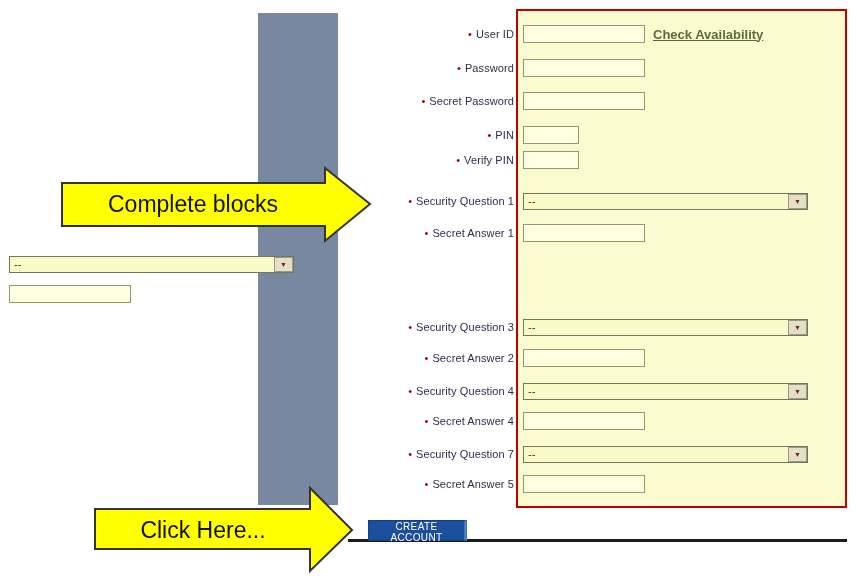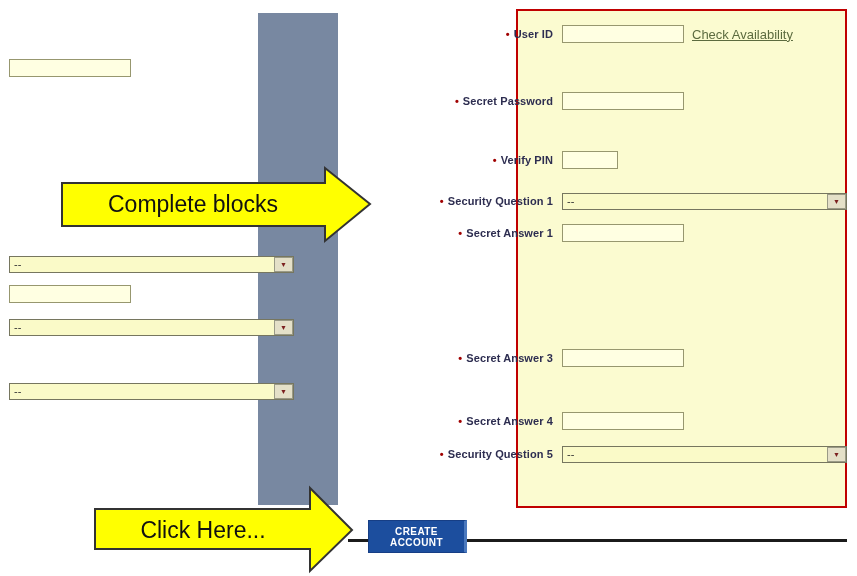--- a/index.html
+++ b/index.html
@@ -7,40 +7,40 @@
 
   
   .vbar{position:absolute;left:258px;top:13px;width:80px;height:492px;background:#7888A1;z-index:1;}
 
   
   .panel{position:absolute;left:516px;top:9px;width:331px;height:499px;background:#FBFBD0;
          border:2px solid #C00000;box-sizing:border-box;z-index:2;}
 
   
   .row{position:absolute;left:0;height:20px;display:flex;align-items:center;z-index:3;}
-  .lbl{width:514px;text-align:right;font-size:11px;font-weight:bold;color:#2D2D50;
-       letter-spacing:.1px;white-space:nowrap;padding-left:39px;}
+  .lbl{width:514px;text-align:right;font-size:11px;font-weight:normal;color:#2D2D50;
+       letter-spacing:.1px;white-space:nowrap;}
   .bullet{color:#A00000;margin-right:4px;font-size:11px;}
   .ti{margin-left:9px;width:122px;height:18px;background:#FFFFE2;border:1px solid #97976F;
       box-sizing:border-box;font-size:11px;padding:0 3px;color:#333;outline:none;}
   .ti.pin{width:56px;}
   .sel{margin-left:9px;width:285px;height:17px;background:#FAFAC8;border:1px solid #76765F;
        box-sizing:border-box;display:flex;align-items:center;justify-content:space-between;
        cursor:default;}
   .selval{font-size:11px;color:#333;padding-left:4px;}
   .selbtn{width:19px;height:15px;background:#E4E0C8;border:1px solid #9A9A86;box-sizing:border-box;
           display:flex;align-items:center;justify-content:center;font-size:7px;color:#7B2020;}
-  .avail{margin-left:8px;font-size:13px;font-weight:normal;color:#5C6B3F;
+  .avail{margin-left:8px;font-size:13px;font-weight:bold;color:#5C6B3F;
          text-decoration:underline;cursor:pointer;white-space:nowrap;}
 
   
   .rule{position:absolute;left:348px;top:539px;width:499px;height:3px;background:#1B1B1B;z-index:3;}
-  .create{position:absolute;left:368px;top:520px;width:99px;height:33px;background:#1C4E9E;
+  .create{position:absolute;left:368px;top:520px;width:99px;height:21px;background:#1C4E9E;
           border:1px solid #163E85;border-right:3px solid #4B79BE;box-sizing:border-box;
-          color:#ffffff;font-size:10px;font-weight:bold;letter-spacing:.4px;
+          color:#ffffff;font-size:10px;font-weight:normal;letter-spacing:.4px;
           font-family:"Liberation Sans",sans-serif;cursor:pointer;z-index:4;padding:0;}
 
   
   .arrow-svg{position:absolute;z-index:5;}
   .arrow-svg polygon{fill:#FFFF00;stroke:#333333;stroke-width:2;}
   .arrow-svg text{fill:#111111;font-size:23px;font-family:"Liberation Sans",sans-serif;}
 </style>
 </head>
 <body>
 
@@ -49,28 +49,33 @@
   <div class="vbar"></div>
   <div class="panel"></div>
 
   <div class="row" style="top:24px">
     <div class="lbl"><span class="bullet">•</span><span>User ID</span></div>
     <input class="ti" style="">
     <a class="avail">Check Availability</a>
   </div>
 
   <div class="row" style="top:58px">
+    <div class="lbl"><span class="bullet">•</span><span>Password</span></div>
     <input class="ti" type="password" style="">
   </div>
 
   <div class="row" style="top:91px">
     <div class="lbl"><span class="bullet">•</span><span>Secret Password</span></div>
     <input class="ti" type="password" style="">
   </div>
 
+  <div class="row" style="top:125px">
+    <div class="lbl"><span class="bullet">•</span><span>PIN</span></div>
+    <input class="ti pin" style="">
+  </div>
 
   <div class="row" style="top:150px">
     <div class="lbl"><span class="bullet">•</span><span>Verify PIN</span></div>
     <input class="ti pin" style="">
   </div>
 
   <div class="row" style="top:191px">
     <div class="lbl"><span class="bullet">•</span><span>Security Question 1</span></div>
     <div class="sel">
       <span class="selval">--</span>
@@ -92,57 +97,63 @@
           <span>▼</span>
         </span>
     </div>
   </div>
 
   <div class="row" style="top:284px">
     <input class="ti" style="">
   </div>
 
   <div class="row" style="top:317px">
+    <div class="lbl"><span class="bullet">•</span><span>Security Question 3</span></div>
     <div class="sel">
       <span class="selval">--</span>
       <span class="selbtn">
           <span>▼</span>
         </span>
     </div>
   </div>
 
   <div class="row" style="top:348px">
-    <div class="lbl"><span class="bullet">•</span><span>Secret Answer 3</span></div>
+    <div class="lbl"><span class="bullet">•</span><span>Secret Answer 2</span></div>
     <input class="ti" style="">
   </div>
 
   <div class="row" style="top:381px">
+    <div class="lbl"><span class="bullet">•</span><span>Security Question 4</span></div>
     <div class="sel">
       <span class="selval">--</span>
       <span class="selbtn">
           <span>▼</span>
         </span>
     </div>
   </div>
 
   <div class="row" style="top:411px">
     <div class="lbl"><span class="bullet">•</span><span>Secret Answer 4</span></div>
     <input class="ti" style="">
   </div>
 
   <div class="row" style="top:444px">
-    <div class="lbl"><span class="bullet">•</span><span>Security Question 5</span></div>
+    <div class="lbl"><span class="bullet">•</span><span>Security Question 7</span></div>
     <div class="sel">
       <span class="selval">--</span>
       <span class="selbtn">
           <span>▼</span>
         </span>
     </div>
   </div>
 
+  <div class="row" style="top:474px">
+    <div class="lbl"><span class="bullet">•</span><span>Secret Answer 5</span></div>
+    <input class="ti" style="">
+  </div>
 
   <div class="rule"></div>
   <button class="create">CREATE ACCOUNT</button>
 
   <svg class="arrow-svg" style="left:55px;top:160px" width="320" height="95" viewBox="0 0 320 95">
     <polygon points="7,23 270,23 270,8 315,44 270,81 270,66 7,66"></polygon>
     <text x="138" y="52" text-anchor="middle">Complete blocks</text>
   </svg>
 
   <svg class="arrow-svg" style="left:88px;top:480px" width="280" height="96" viewBox="0 0 280 96">

